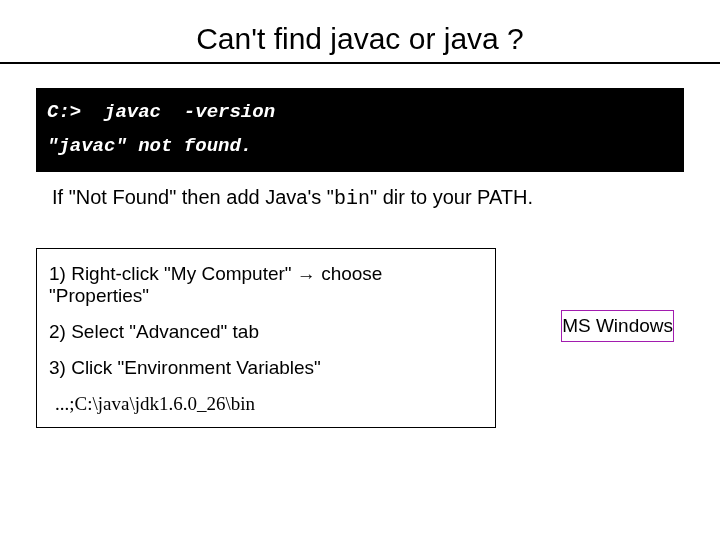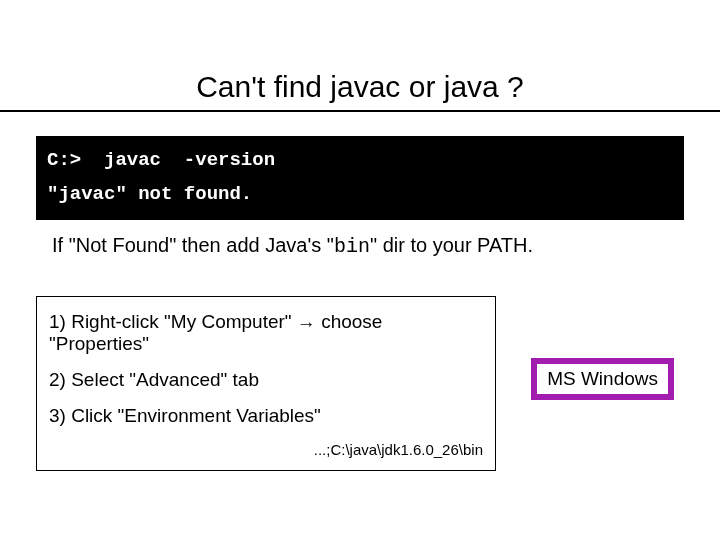--- a/index.html
+++ b/index.html
@@ -9,21 +9,20 @@
     height: 540px;
     background: #ffffff;
     font-family: Arial, Helvetica, sans-serif;
     color: #000;
   }
   .slide {
     position: relative;
     width: 720px;
     height: 460px;
     box-sizing: border-box;
-    margin-top: 48px;
   }
   .title-wrap {
     position: relative;
     padding: 22px 0 6px 0;
   }
   .title {
     font-size: 30px;
     text-align: center;
     margin: 0;
     font-weight: normal;
@@ -41,20 +40,21 @@
     border: 1px solid #000;
     font-family: "Courier New", Courier, monospace;
     font-size: 19px;
     font-weight: bold;
     padding: 6px 10px 8px 10px;
     line-height: 1.8;
     box-sizing: border-box;
   }
   .terminal .line {
     white-space: pre;
+    font-style: italic;
   }
   .instruction {
     margin: 14px 36px 0 52px;
     font-size: 20px;
   }
   .instruction .mono {
     font-family: Liberation Mono, monospace;
   }
   .steps-box {
     position: absolute;
@@ -64,31 +64,30 @@
     border: 1px solid #000;
     padding: 6px 12px 10px 12px;
     font-size: 19px;
     box-sizing: border-box;
     background: #fff;
   }
   .steps-box .step {
     margin: 8px 0 14px 0;
   }
   .steps-box .path {
-    font-family: Liberation Sans, sans-serif;
+    font-family: Liberation Serif, serif;
     margin: 4px 0 2px 6px;
-    font-size: 15px;
-    text-align: right;
+    font-size: 19px;
   }
   .os-label {
     position: absolute;
     right: 46px;
     top: 310px;
-    border: 6px solid #a21caf;
-    padding: 4px 10px;
+    border: 1px solid #a21caf;
+    padding: 4px 0;
     font-size: 19px;
     background: #fff;
   }
 </style>
 </head>
 <body>
 
 <div class="slide">
 
   <div class="title-wrap">

